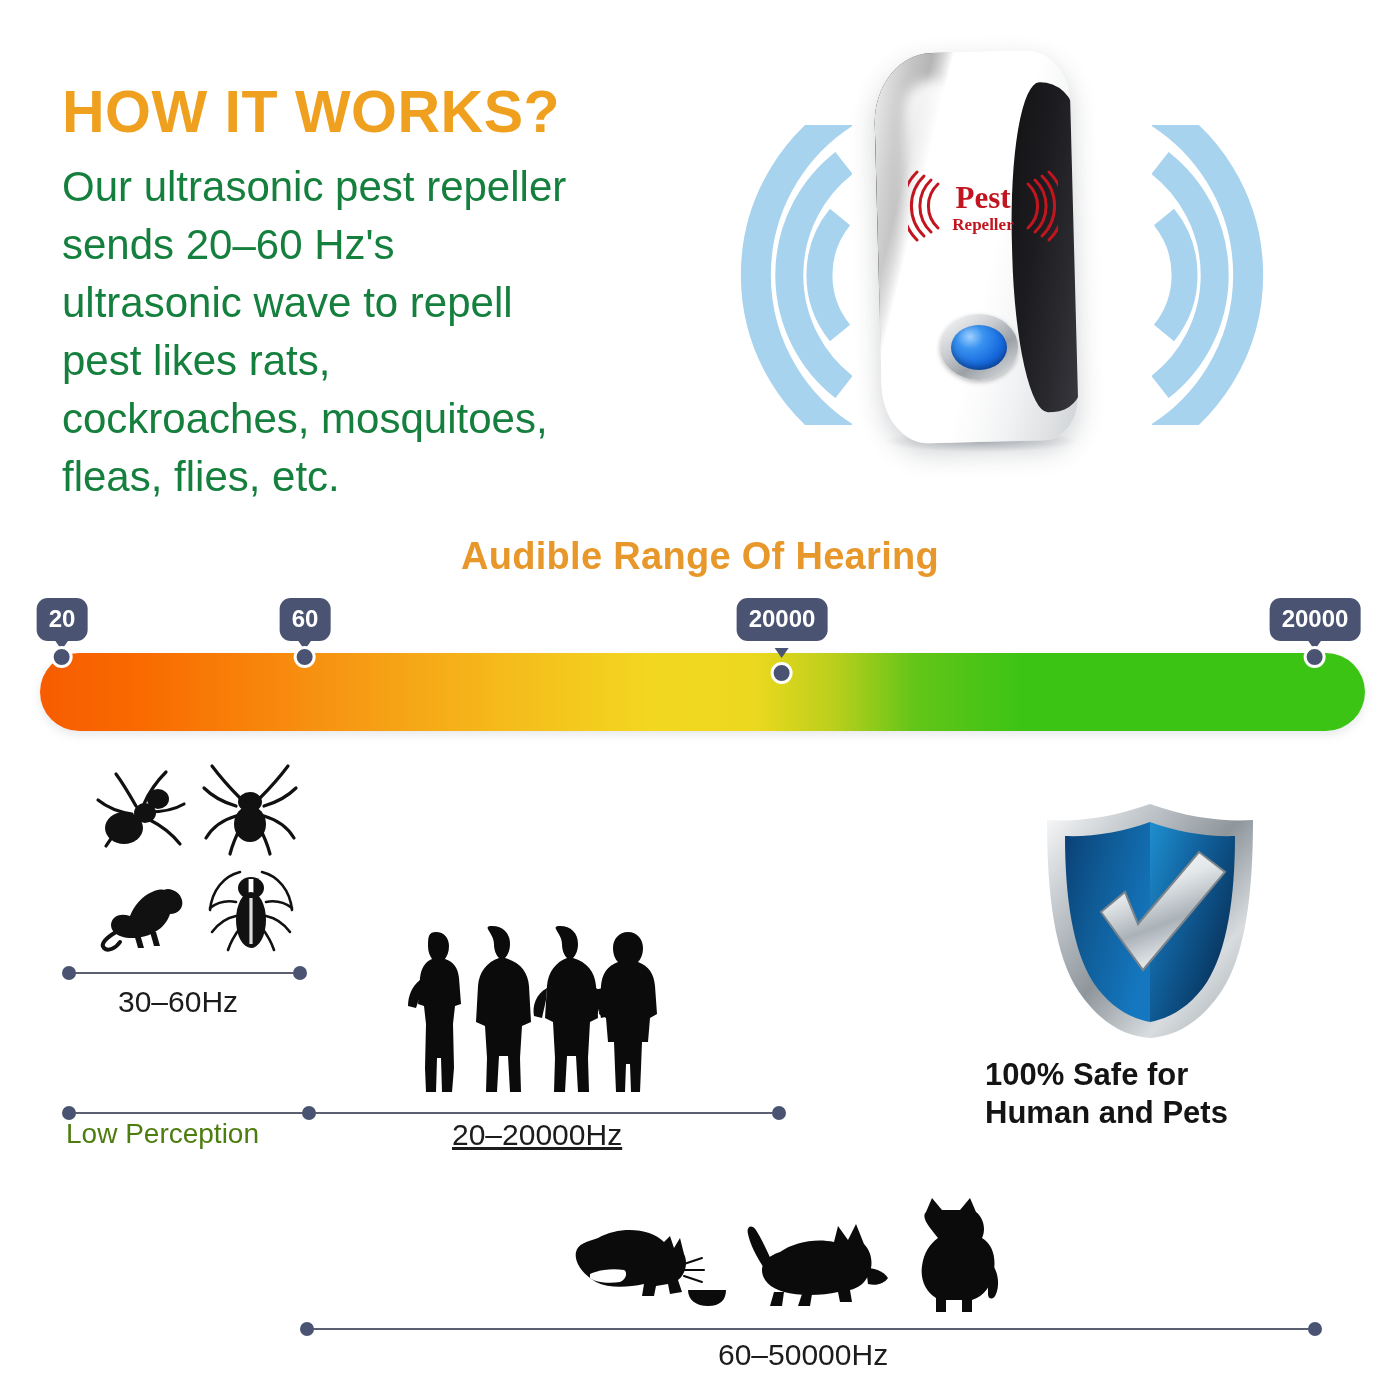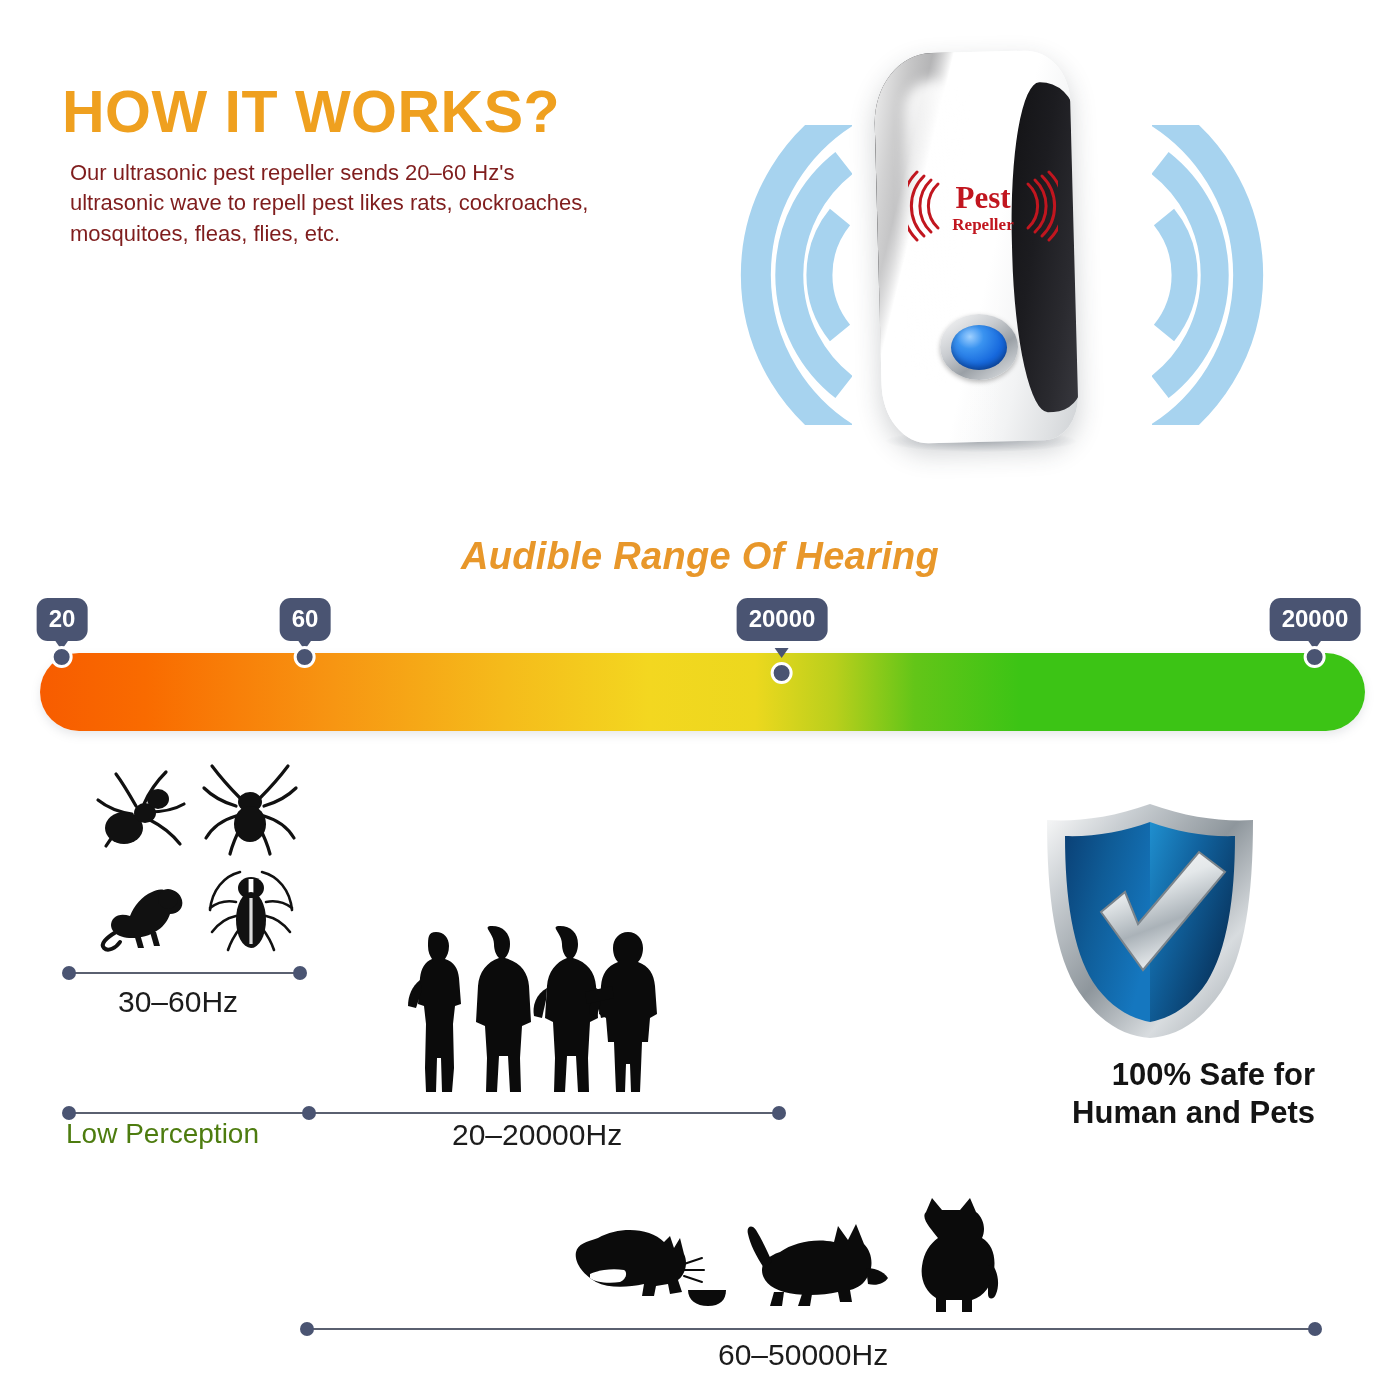--- a/index.html
+++ b/index.html
@@ -26,24 +26,24 @@
   #headline {
     font-size: 59px;
     font-weight: bold;
     color: #efa01f;
     letter-spacing: 0.5px;
     line-height: 1.05;
     margin: 0 0 14px 0;
     white-space: nowrap;
   }
   #intro-paragraph {
-    font-size: 22px;
+    font-size: 42px;
     line-height: 1.38;
-    color: #7f1d1d;
-    margin: 8px;
+    color: #15803d;
+    margin: 0;
     max-width: 520px;
   }
 
   
   #device-scene {
     position: absolute;
     left: 660px;
     top: 30px;
     width: 680px;
     height: 480px;
@@ -146,21 +146,20 @@
   
   #range-title {
     position: absolute;
     left: 0; right: 0;
     top: 535px;
     text-align: center;
     font-size: 38px;
     font-weight: bold;
     color: #e8972a;
     letter-spacing: 0.3px;
-    font-style: italic;
   }
 
   
   #spectrum-area {
     position: absolute;
     left: 0;
     top: 598px;
     width: 1156px;
     height: 150px;
   }
@@ -288,30 +287,30 @@
     font-size: 30px;
     color: #1c1c1c;
     white-space: nowrap;
   }
   #label-pest-range { left: 118px; top: 985px; }
   #label-low-perception {
     left: 66px; top: 1118px;
     font-size: 28px;
     color: #4d7c0f;
   }
-  #label-human-range { left: 452px; top: 1118px; }
+  #label-human-range { left: 452px; top: 1118px; text-decoration: underline; }
   #label-pets-range  { left: 718px; top: 1338px; }
 
   
   #shield-block {
     position: absolute;
     left: 985px;
     top: 800px;
     width: 330px;
-    text-align: right;
+    text-align: left;
   }
   #shield-icon { width: 222px; height: 240px; margin: 0 auto; display: block; }
   #shield-caption {
     margin-top: 16px;
     font-size: 31px;
     font-weight: bold;
     color: #141414;
     line-height: 1.22;
   }
 </style>

